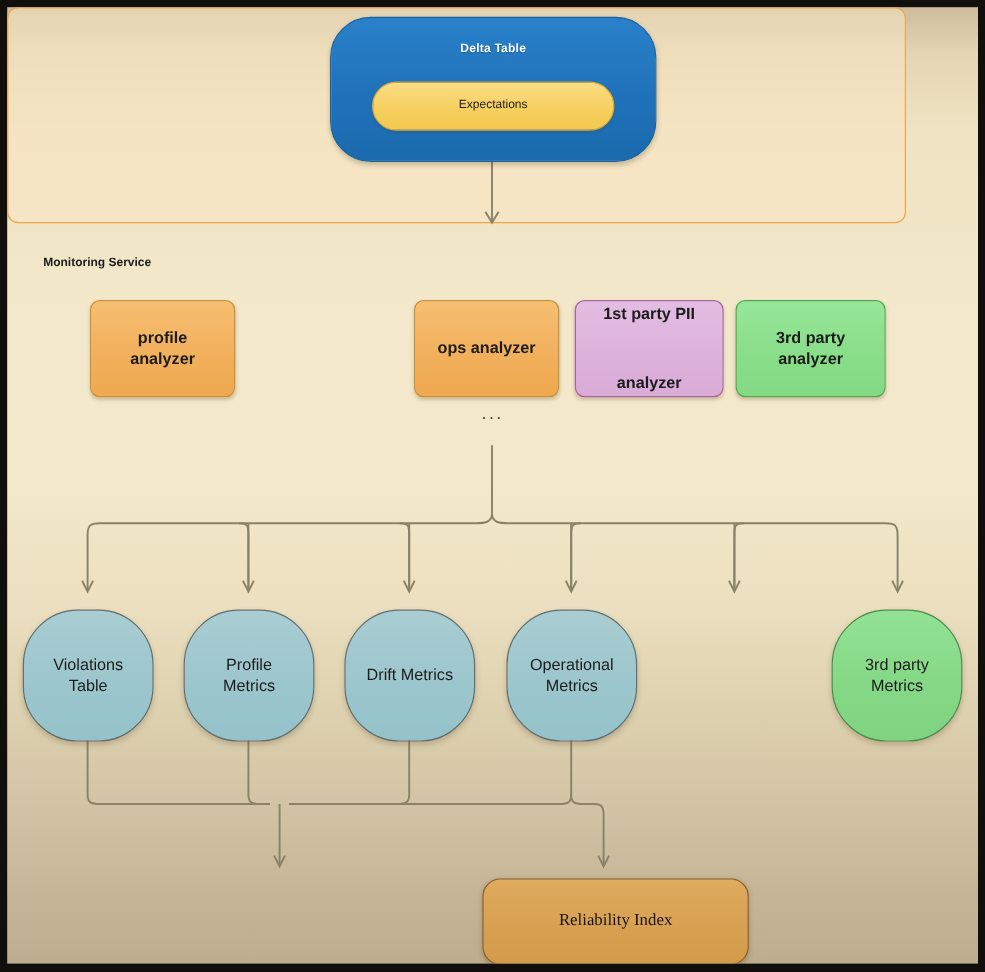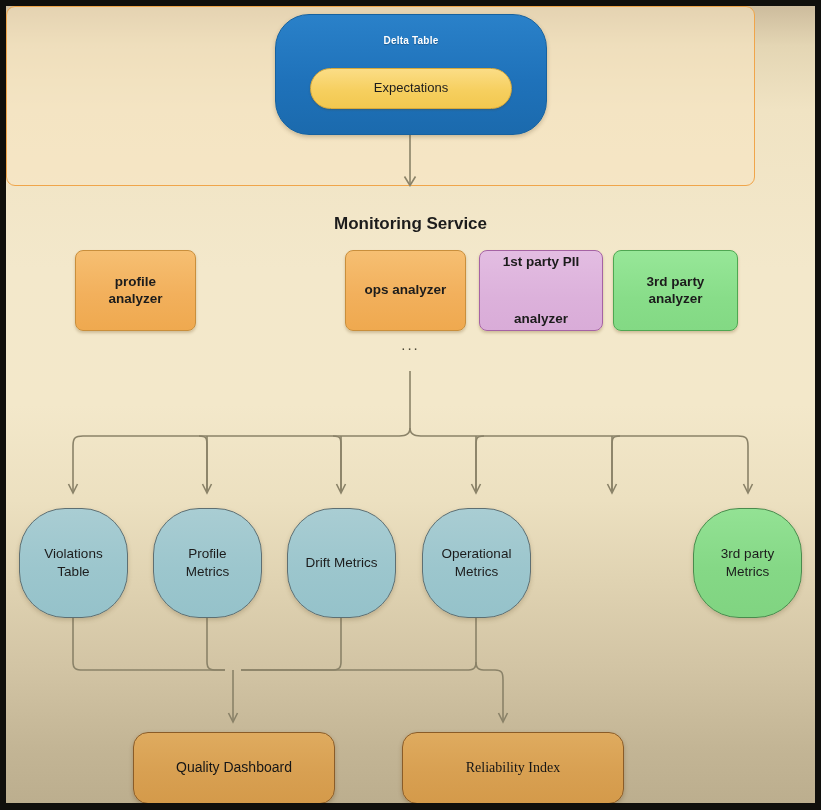--- a/index.html
+++ b/index.html
@@ -74,40 +74,39 @@
     font-weight: bold;
     letter-spacing: .2px;
     text-shadow: 0 1px 1px rgba(0,0,0,.25);
   }
   #expectations {
     left: 304px; top: 62px;
     width: 202px; height: 41px;
     background: linear-gradient(180deg,#fbdd86 0%,#f6cf5f 55%,#f2c84f 100%);
     border: 1px solid #d8a93a;
     border-radius: 21px;
-    font-size: 13px;
+    font-size: 10px;
     color: #1c1c1c;
     box-shadow: 0 1px 2px rgba(90,65,20,.30);
   }
 
   
   #monitoring-service {
     left: 30px; top: 185px;
     width: 749px; height: 180px;
     background: rgba(247,230,195,.55);
     border: 1.6px solid #f0a54a;
     border-radius: 9px;
     display: block;
   }
   #ms-title {
     position: absolute;
     left: 30px; top: 208px;
     width: 749px;
-    text-align: center;
-    font-size: 17px;
+    font-size: 10px;
     font-weight: bold;
     color: #1c1c1c;
   }
   #ellipsis {
     position: absolute;
     left: 30px; top: 330px;
     width: 749px;
     text-align: center;
     font-size: 15px;
     letter-spacing: 2px;
@@ -279,22 +278,19 @@
       <span>Operational</span>
       <span class="l2">Metrics</span>
     </div>
 
 
     <div class="node metric green" style="left:687px;">
       <span>3rd party</span>
       <span class="l2">Metrics</span>
     </div>
 
-    <div class="node output" id="quality-dashboard">
-      <span>Quality Dashboard</span>
-    </div>
 
     <div class="node output" id="reliability-index">
       <span>Reliability Index</span>
     </div>
 
   </div>
 </div>
 
 </body></html>

